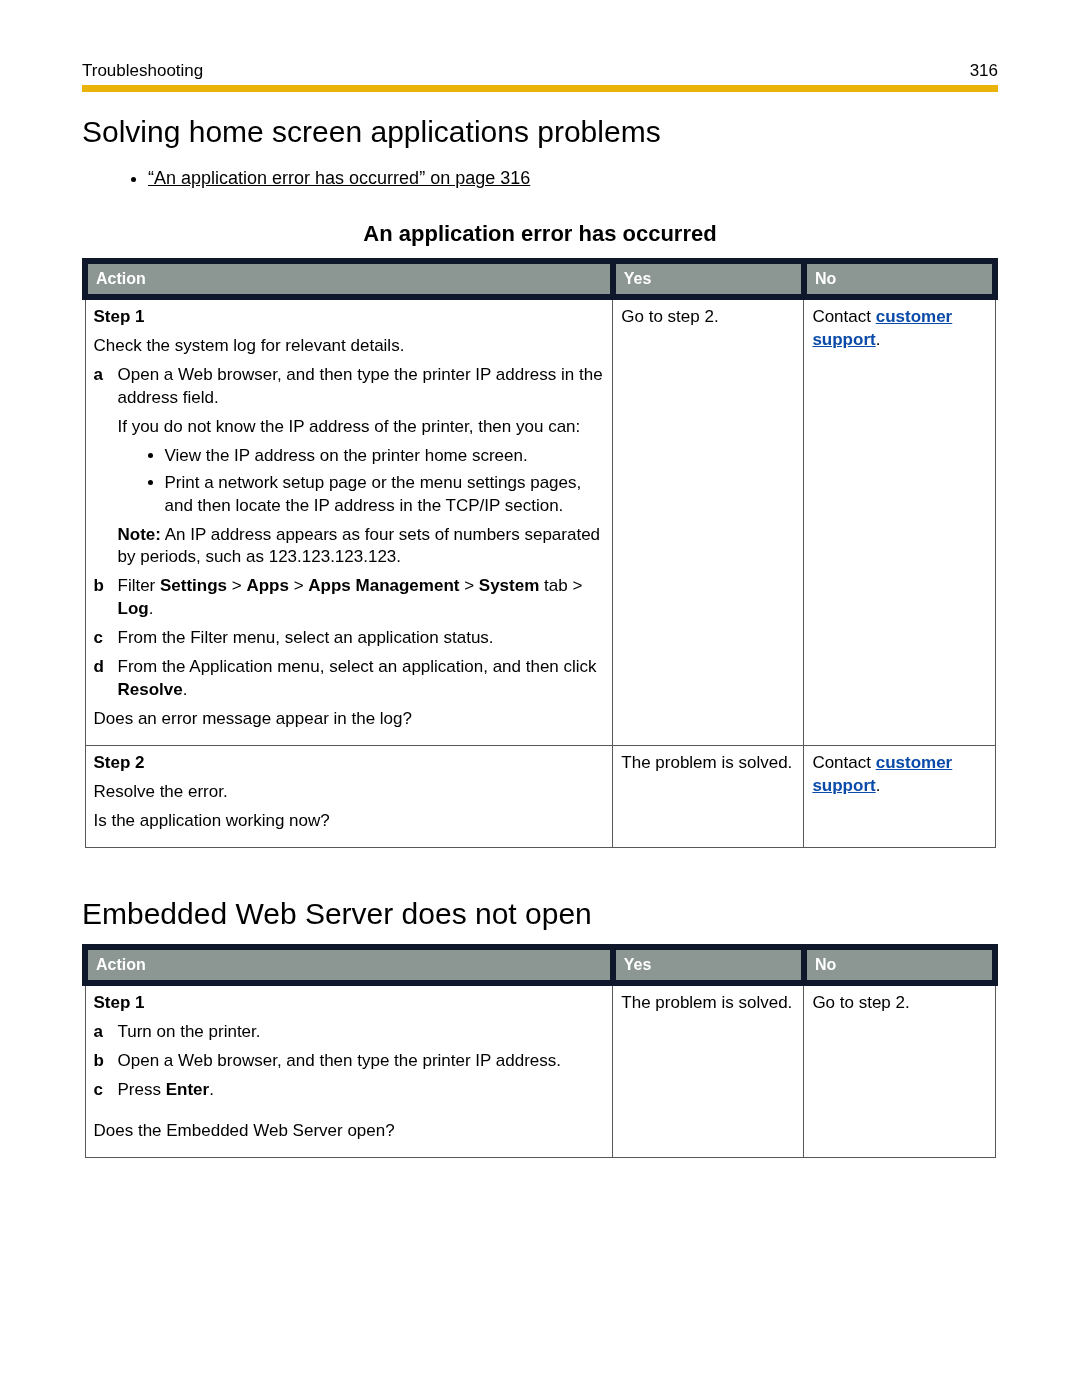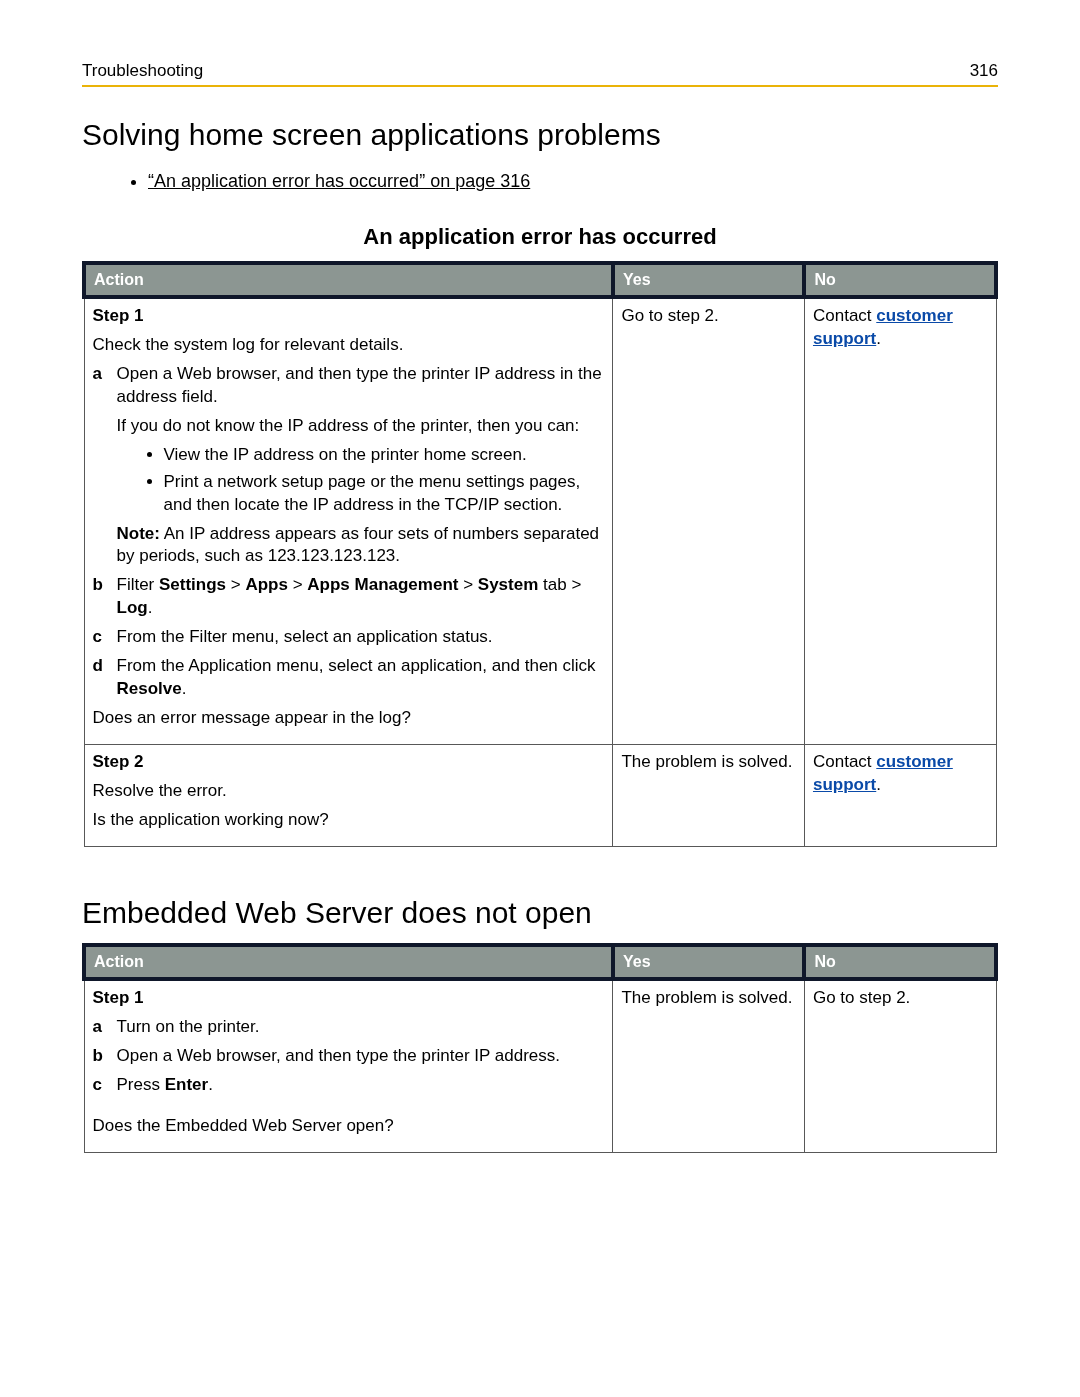--- a/index.html
+++ b/index.html
@@ -1,26 +1,26 @@
 <!DOCTYPE html>
 <html><head>
 <meta charset="utf-8">
 <style>
   html,body{margin:0;padding:0;background:#ffffff;color:#000;font-family:"Segoe UI","Helvetica Neue",Arial,sans-serif;font-size:16px;line-height:1.35;}
   .page{width:1080px;min-height:1397px;margin:0 auto;padding:60px 82px 60px 82px;box-sizing:border-box;position:relative;}
-  .hdr{display:flex;justify-content:space-between;border-bottom:2px solid #eab308;padding-bottom:2px;margin-bottom:28px;font-size:17px;}
+  .hdr{display:flex;justify-content:space-between;border-bottom:7px solid #eab308;padding-bottom:2px;margin-bottom:20px;font-size:17px;}
   h1{font-size:30px;font-weight:400;margin:0 0 10px 0;}
   h2{font-size:22px;font-weight:700;margin:28px 0 10px 0;text-align:center;}
   .toc-bullet{margin:6px 0 0 26px;}
   .toc-bullet li{margin:14px 0;font-size:18px;text-decoration:underline;}
   table.trouble{width:100%;border-collapse:collapse;margin-top:8px;table-layout:fixed;}
   table.trouble col.c-action{width:58%;}
   table.trouble col.c-yes{width:21%;}
   table.trouble col.c-no{width:21%;}
-  table.trouble th{background:#8c9692;color:#fff;text-align:left;font-size:16px;font-weight:700;padding:4px 8px;border:4px solid #0f172a;}
+  table.trouble th{background:#8c9692;color:#fff;text-align:left;font-size:16px;font-weight:700;padding:4px 8px;border:6px solid #0f172a;}
   table.trouble td{border:1px solid #585858;padding:6px 8px 8px 8px;vertical-align:top;font-size:17px;}
   .step-label{font-weight:700;}
   .sub{margin:6px 0;}
   ol.letters{list-style:none;margin:6px 0 0 0;padding:0;}
   ol.letters>li{position:relative;padding-left:24px;margin:6px 0;}
   ol.letters>li>span.lid{position:absolute;left:0;top:0;font-weight:700;}
   ul.dots{list-style:disc;margin:6px 0 6px 34px;padding:0;}
   ul.dots li{margin:4px 13px;}
   .note-label{font-weight:700;}
   a.link{color:#0a4aa8;text-decoration:underline;font-weight:700;}

